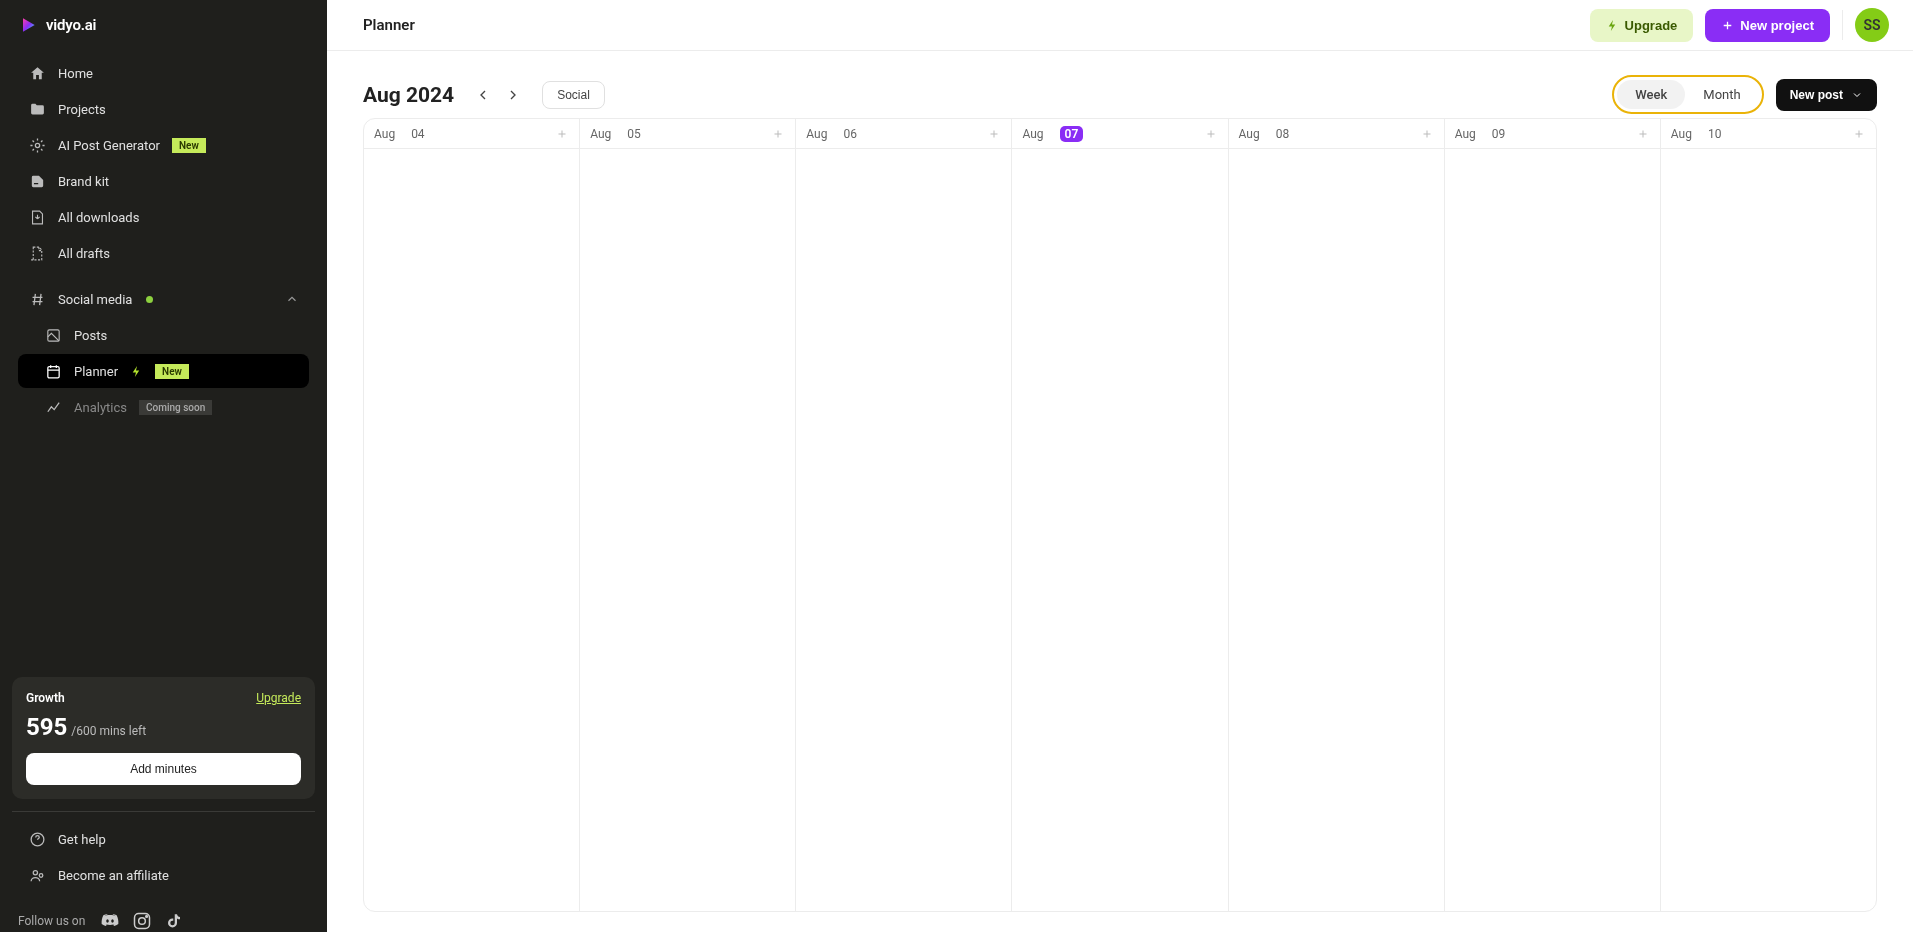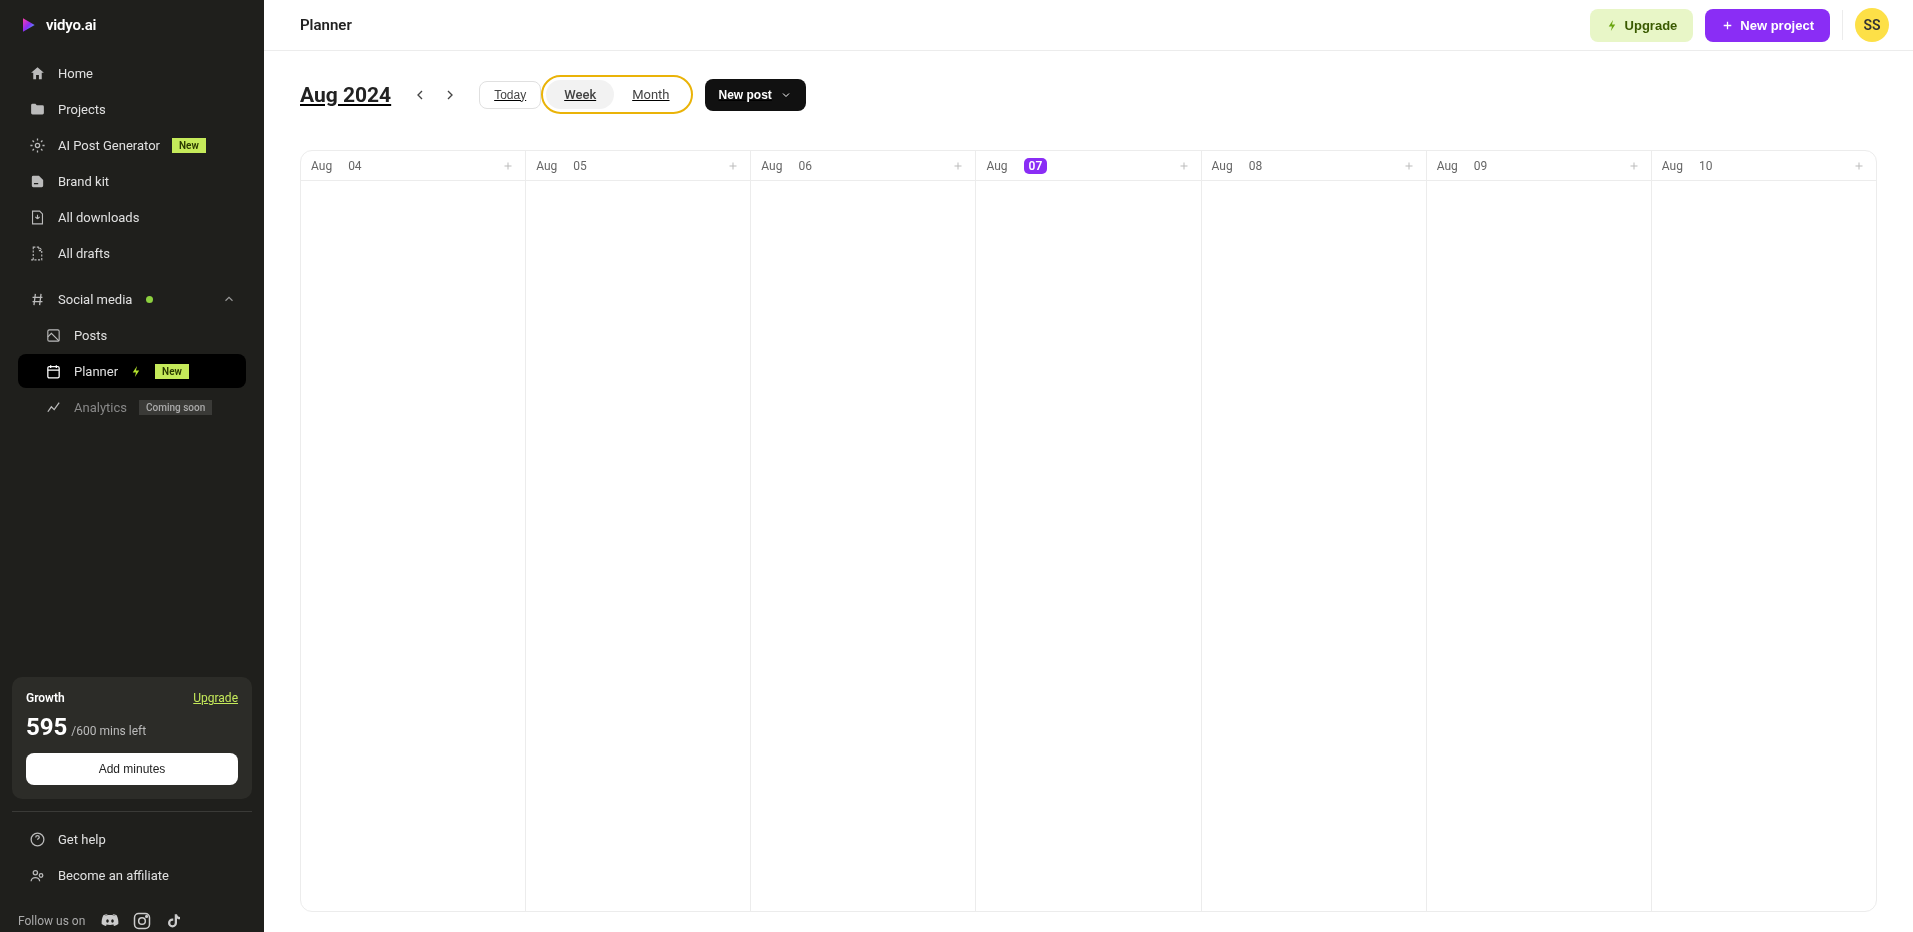--- a/index.html
+++ b/index.html
@@ -1,19 +1,19 @@
 <!DOCTYPE html>
 <html><head>
   <meta charset="utf-8">
   <style>
     * { margin: 0; padding: 0; box-sizing: border-box; }
     body { font-family: -apple-system, BlinkMacSystemFont, "Segoe UI", Roboto, sans-serif; display: flex; height: 932px; width: 1913px; overflow: hidden; background: #fff; }
     
     
-    .sidebar { width: 264px; background: #1f1f1c; display: flex; flex-direction: column; color: #e0e0e0; flex-shrink: 0; }
+    .sidebar { width: 327px; background: #1f1f1c; display: flex; flex-direction: column; color: #e0e0e0; flex-shrink: 0; }
     .logo-area { height: 50px; display: flex; align-items: center; padding: 0 18px; gap: 8px; }
     .logo-icon { width: 20px; height: 20px; }
     .logo-text { color: #fff; font-weight: 600; font-size: 15px; letter-spacing: -0.2px; }
     .nav { padding: 6px 18px 0 18px; flex: 1; display: flex; flex-direction: column; gap: 2px; }
     .nav-item { display: flex; align-items: center; gap: 12px; padding: 8px 10px; border-radius: 8px; font-size: 13px; color: #e0e0e0; cursor: pointer; }
     .nav-item.sub { padding-left: 26px; }
     .nav-item.disabled { color: #888; cursor: default; }
     .nav-item.active { background: #000; }
     .nav-item .icon { width: 18px; height: 18px; display: flex; align-items: center; justify-content: center; color: #bbb; flex-shrink: 0; }
     .nav-item.active .icon { color: #fff; }
@@ -40,24 +40,24 @@
     
     
     .main { flex: 1; display: flex; flex-direction: column; background: #fff; }
     .topbar { height: 51px; display: flex; align-items: center; justify-content: space-between; padding: 0 24px 0 36px; border-bottom: 1px solid #ececec; }
     .topbar-title { font-size: 15px; font-weight: 600; color: #222; }
     .topbar-actions { display: flex; align-items: center; gap: 12px; }
     .btn-upgrade { background: #e8f6c7; color: #3a5a00; border: none; border-radius: 8px; padding: 9px 16px; font-size: 13px; font-weight: 600; display: flex; align-items: center; gap: 6px; cursor: pointer; }
     .btn-upgrade .bolt { color: #6aa60f; }
     .btn-primary { background: #8a2df5; color: #fff; border: none; border-radius: 8px; padding: 9px 16px; font-size: 13px; font-weight: 600; display: flex; align-items: center; gap: 6px; cursor: pointer; }
     .vdiv { width: 1px; height: 30px; background: #ececec; }
-    .avatar { width: 34px; height: 34px; border-radius: 50%; background: #fde047; display: flex; align-items: center; justify-content: center; font-size: 14px; font-weight: 600; color: #333; cursor: pointer; }
+    .avatar { width: 34px; height: 34px; border-radius: 50%; background: #84cc16; display: flex; align-items: center; justify-content: center; font-size: 14px; font-weight: 600; color: #333; cursor: pointer; }
     
     .content { flex: 1; padding: 24px 36px 20px 36px; display: flex; flex-direction: column; }
-    .cal-head { display: flex; align-items: center; margin-bottom: 36px; text-decoration: underline; }
+    .cal-head { display: flex; align-items: center; justify-content: space-between; margin-bottom: 4px; }
     .cal-left { display: flex; align-items: center; gap: 16px; }
     .month-label { font-size: 21px; font-weight: 700; color: #222; }
     .nav-arrows { display: flex; gap: 4px; }
     .arrow-btn { width: 26px; height: 26px; display: flex; align-items: center; justify-content: center; color: #444; cursor: pointer; border-radius: 6px; }
     .today-btn { background: #fff; border: 1px solid #e0e0e0; border-radius: 8px; padding: 6px 14px; font-size: 12px; color: #444; cursor: pointer; }
     .cal-right { display: flex; align-items: center; gap: 12px; }
     .view-toggle { display: flex; border: 2px solid #eab308; border-radius: 22px; padding: 3px; background: #fff; }
     .toggle-opt { padding: 7px 18px; font-size: 13px; color: #444; border-radius: 18px; cursor: pointer; }
     .toggle-opt.active { background: #f2f2f2; font-weight: 500; }
     .new-post-btn { background: #111; color: #fff; border: none; border-radius: 8px; padding: 9px 14px; font-size: 12px; font-weight: 600; display: flex; align-items: center; gap: 8px; cursor: pointer; }
@@ -291,21 +291,21 @@
               <svg viewBox="0 0 24 24" width="16" height="16" fill="none" stroke="currentColor" stroke-width="2">
                 <path d="M15 6l-6 6 6 6"></path>
               </svg>
             </div>
           <div class="arrow-btn">
               <svg viewBox="0 0 24 24" width="16" height="16" fill="none" stroke="currentColor" stroke-width="2">
                 <path d="M9 6l6 6-6 6"></path>
               </svg>
             </div>
         </div>
-        <button class="today-btn">Today</button>
+        <button class="today-btn">Social</button>
       </div>
       <div class="cal-right">
         <div class="view-toggle">
           <div class="toggle-opt active">Week</div>
           <div class="toggle-opt">Month</div>
         </div>
         <button class="new-post-btn">
           <span>New post</span>
           <span>
               <svg viewBox="0 0 24 24" width="12" height="12" fill="none" stroke="currentColor" stroke-width="2">

